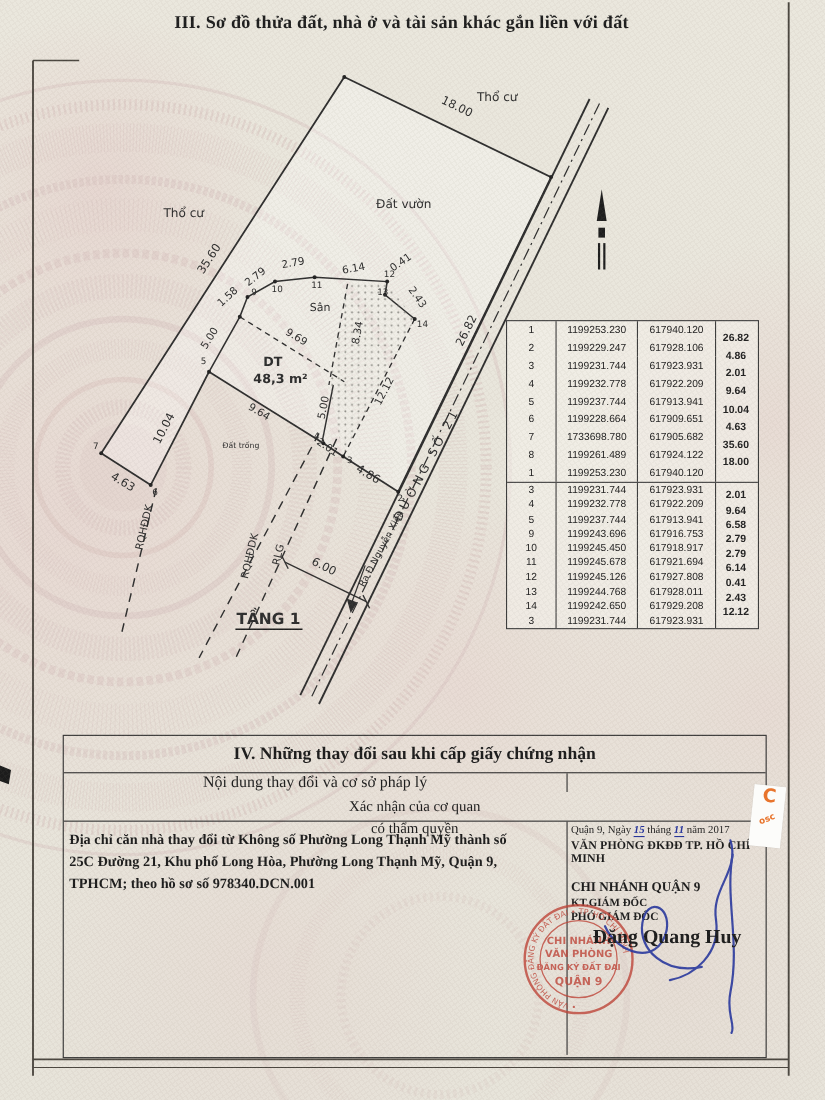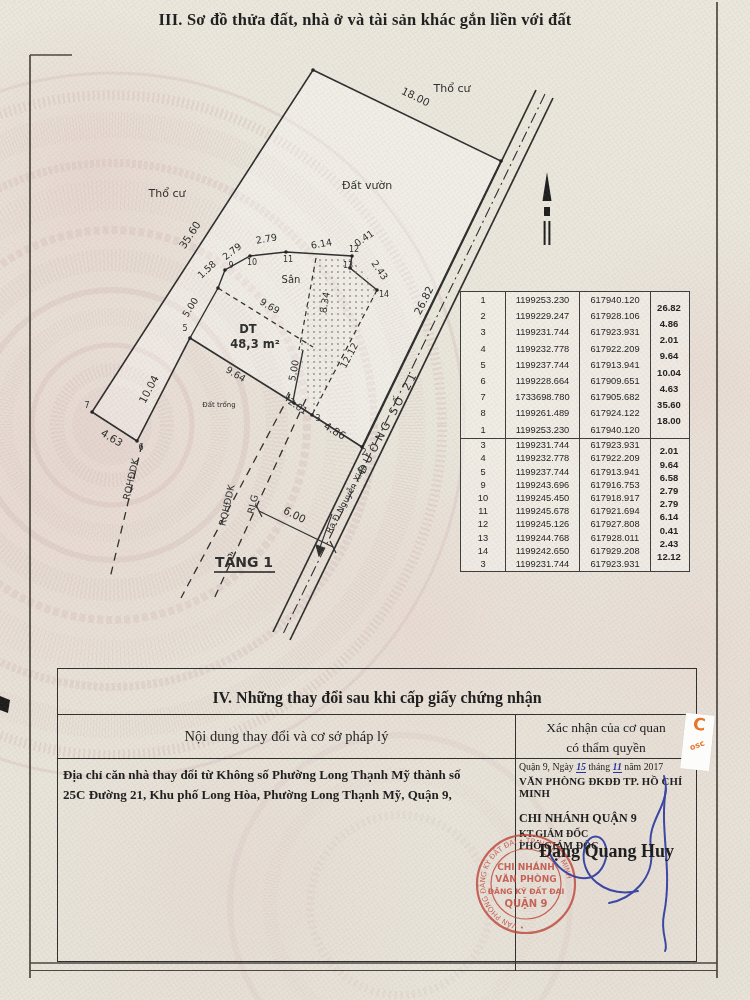--- a/index.html
+++ b/index.html
@@ -34,22 +34,22 @@
   .ring2{border-top:1.4px solid #3c3c3c;}
   .trow{display:flex;font-size:9.3px;}
   .trow .c{display:flex;align-items:center;justify-content:center;}
   .trow .p{width:44px;border-right:1px solid #3c3c3c;}
   .trow .x{width:73px;border-right:1px solid #3c3c3c;}
   .trow .y{width:70px;border-right:1px solid #3c3c3c;}
   .canh{position:absolute;left:189px;width:38px;text-align:center;font-size:9.5px;font-weight:bold;}
 
   
   .sec4{position:absolute;left:57px;top:668px;width:638px;height:292px;border:1.7px solid #2e2e2e;color:#1c1c1c;}
-  .s4title{height:33px;line-height:33px;text-align:center;font-weight:bold;font-size:16px;border-bottom:1.4px solid #2e2e2e;margin-top:12px;}
-  .s4head{display:flex;height:43px;border-bottom:1.4px solid #2e2e2e;}
+  .s4title{height:33px;line-height:33px;text-align:center;font-weight:bold;font-size:16px;border-bottom:1.4px solid #2e2e2e;}
+  .s4head{display:flex;height:43px;border-bottom:1.4px solid #2e2e2e;flex-direction:column;}
   .s4hL{width:457px;border-right:1.4px solid #2e2e2e;display:flex;align-items:center;justify-content:center;font-size:14.5px;}
   .s4hR{flex:1;text-align:center;font-size:13.5px;line-height:1.45;padding-top:3px;}
   .s4body{position:relative;height:212px;}
   .s4body .divider{position:absolute;left:457px;top:0;bottom:0;width:1.4px;background:#2e2e2e;}
   .chg{position:absolute;left:5px;top:6px;width:448px;font-weight:bold;font-size:13px;line-height:1.55;}
   .rcol{position:absolute;left:461px;top:2px;width:175px;text-align:left;}
   .dateline{font-size:9.8px;white-space:nowrap;}
   .ink{color:#24339b;font-style:italic;font-weight:bold;border-bottom:1px solid #24339b;}
   .off1{font-weight:bold;font-size:10.8px;margin-top:3px;letter-spacing:.1px;}
   .off2{font-weight:bold;font-size:12px;margin-top:12px;}
@@ -343,20 +343,21 @@
       <div class="s4hR">
         <div>Xác nhận của cơ quan</div>
         <div>có thẩm quyền</div>
       </div>
     </div>
     <div class="s4body">
       <div class="divider"></div>
       <div class="chg">
         <span>Địa chỉ căn nhà thay đổi từ Không số Phường Long Thạnh Mỹ thành số</span><br>
         <span>25C Đường 21, Khu phố Long Hòa, Phường Long Thạnh Mỹ, Quận 9,</span><br>
+        <span>TPHCM; theo hồ sơ số 978340.DCN.001</span>
       </div>
       <div class="rcol">
         <div class="dateline">
           <span>Quận 9, Ngày</span>
           <span class="ink">15</span>
           <span>tháng</span>
           <span class="ink">11</span>
           <span>năm 2017</span>
         </div>
         <div class="off1">VĂN PHÒNG ĐKĐĐ TP. HỒ CHÍ MINH</div>

